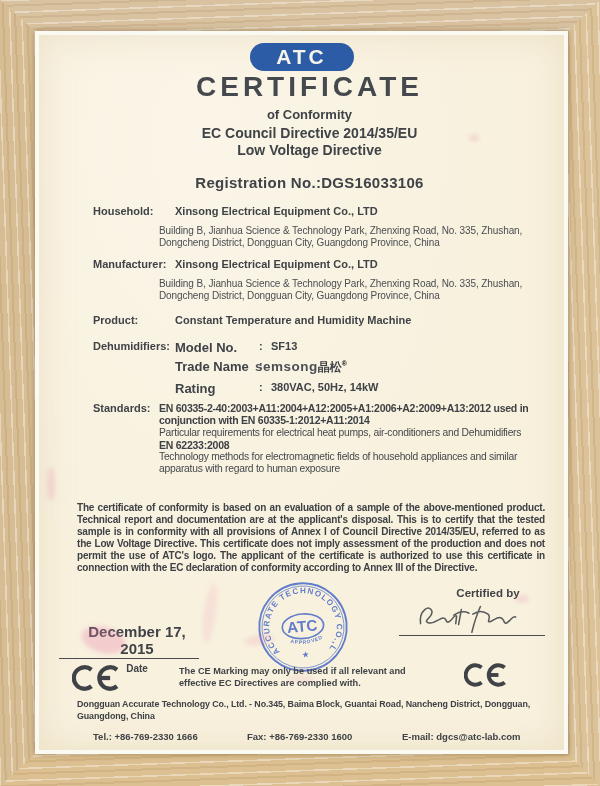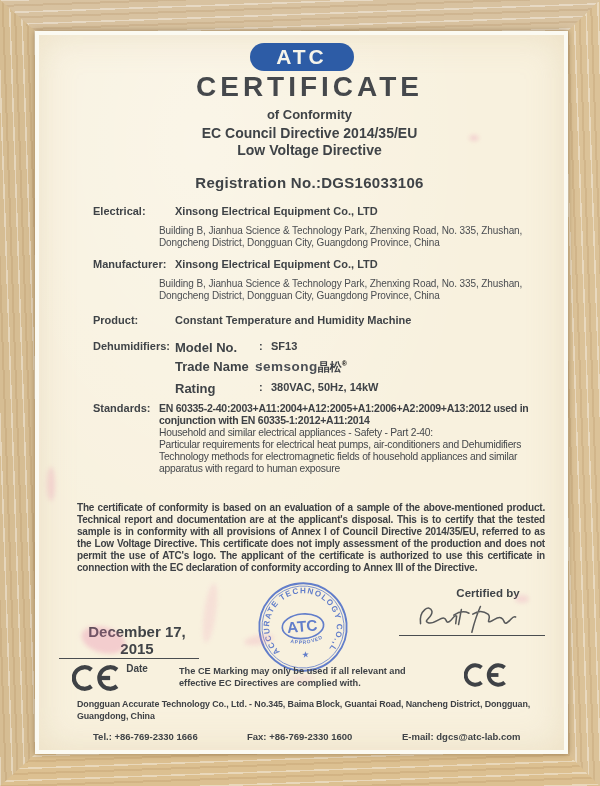--- a/index.html
+++ b/index.html
@@ -132,21 +132,21 @@
 
       <div class="logo-pill">
         <span>ATC</span>
       </div>
       <div class="abs ctr title c">CERTIFICATE</div>
       <div class="abs ctr subtitle c">of Conformity</div>
       <div class="abs ctr dir1 c">EC Council Directive 2014/35/EU</div>
       <div class="abs ctr dir2 c">Low Voltage Directive</div>
       <div class="abs ctr reg c">Registration No.:DGS16033106</div>
 
-      <div class="flabel c" style="top:170px">Electrical:</div>
+      <div class="flabel c" style="top:170px">Household:</div>
       <div class="fval b c nw" style="top:170px">Xinsong Electrical Equipment Co., LTD</div>
       <div class="fval addr nw" style="top:190px">Building B, Jianhua Science &amp; Technology Park, Zhenxing Road, No. 335, Zhushan,</div>
       <div class="fval addr nw" style="top:202px">Dongcheng District, Dongguan City, Guangdong Province, China</div>
 
       <div class="flabel c" style="top:223px">Manufacturer:</div>
       <div class="fval b c nw" style="top:223px">Xinsong Electrical Equipment Co., LTD</div>
       <div class="fval addr nw" style="top:243px">Building B, Jianhua Science &amp; Technology Park, Zhenxing Road, No. 335, Zhushan,</div>
       <div class="fval addr nw" style="top:255px">Dongcheng District, Dongguan City, Guangdong Province, China</div>
 
       <div class="flabel c" style="top:279px">Product:</div>
@@ -164,22 +164,22 @@
       </div>
 
       <div class="idlabel c" style="top:346px">Rating</div>
       <div class="idcolon c" style="top:346px">:</div>
       <div class="idval c" style="top:346px">380VAC, 50Hz, 14kW</div>
 
       <div class="flabel c" style="top:367px">Standards:</div>
       <div class="stdlines">
         <div class="b nw">EN 60335-2-40:2003+A11:2004+A12:2005+A1:2006+A2:2009+A13:2012 used in</div>
         <div class="b nw">conjunction with EN 60335-1:2012+A11:2014</div>
-        <div class="nw">Household and similar electrical appliances - Safety - Part 2-40:</div>
         <div class="nw">Particular requirements for electrical heat pumps, air-conditioners and Dehumidifiers</div>
+        <div class="b nw">EN 62233:2008</div>
         <div class="nw">Technology methods for electromagnetic fields of household appliances and similar</div>
         <div class="nw">apparatus with regard to human exposure</div>
       </div>
 
       <div class="decl">The certificate of conformity is based on an evaluation of a sample of the above-mentioned product. Technical report and documentation are at the applicant's disposal. This is to certify that the tested sample is in conformity with all provisions of Annex I of Council Directive 2014/35/EU, referred to as the Low Voltage Directive. This certificate does not imply assessment of the production and does not permit the use of ATC's logo. The applicant of the certificate is authorized to use this certificate in connection with the EC declaration of conformity according to Annex III of the Directive.</div>
 
       <div class="certby c">Certified by</div>
       <svg class="sig-svg" width="116" height="38" viewBox="0 0 116 40">
         <g fill="none" stroke="#3c3f44" stroke-width="1.6" stroke-linecap="round" stroke-linejoin="round" opacity=".85">
           <path d="M 7 27 C 5 13, 17 6, 19 14 C 20 20, 9 24, 15 26 C 21 28, 27 21, 31 21 C 35 21, 33 27, 37 25 C 41 23, 42 17, 45 19 L 44 27"></path>

